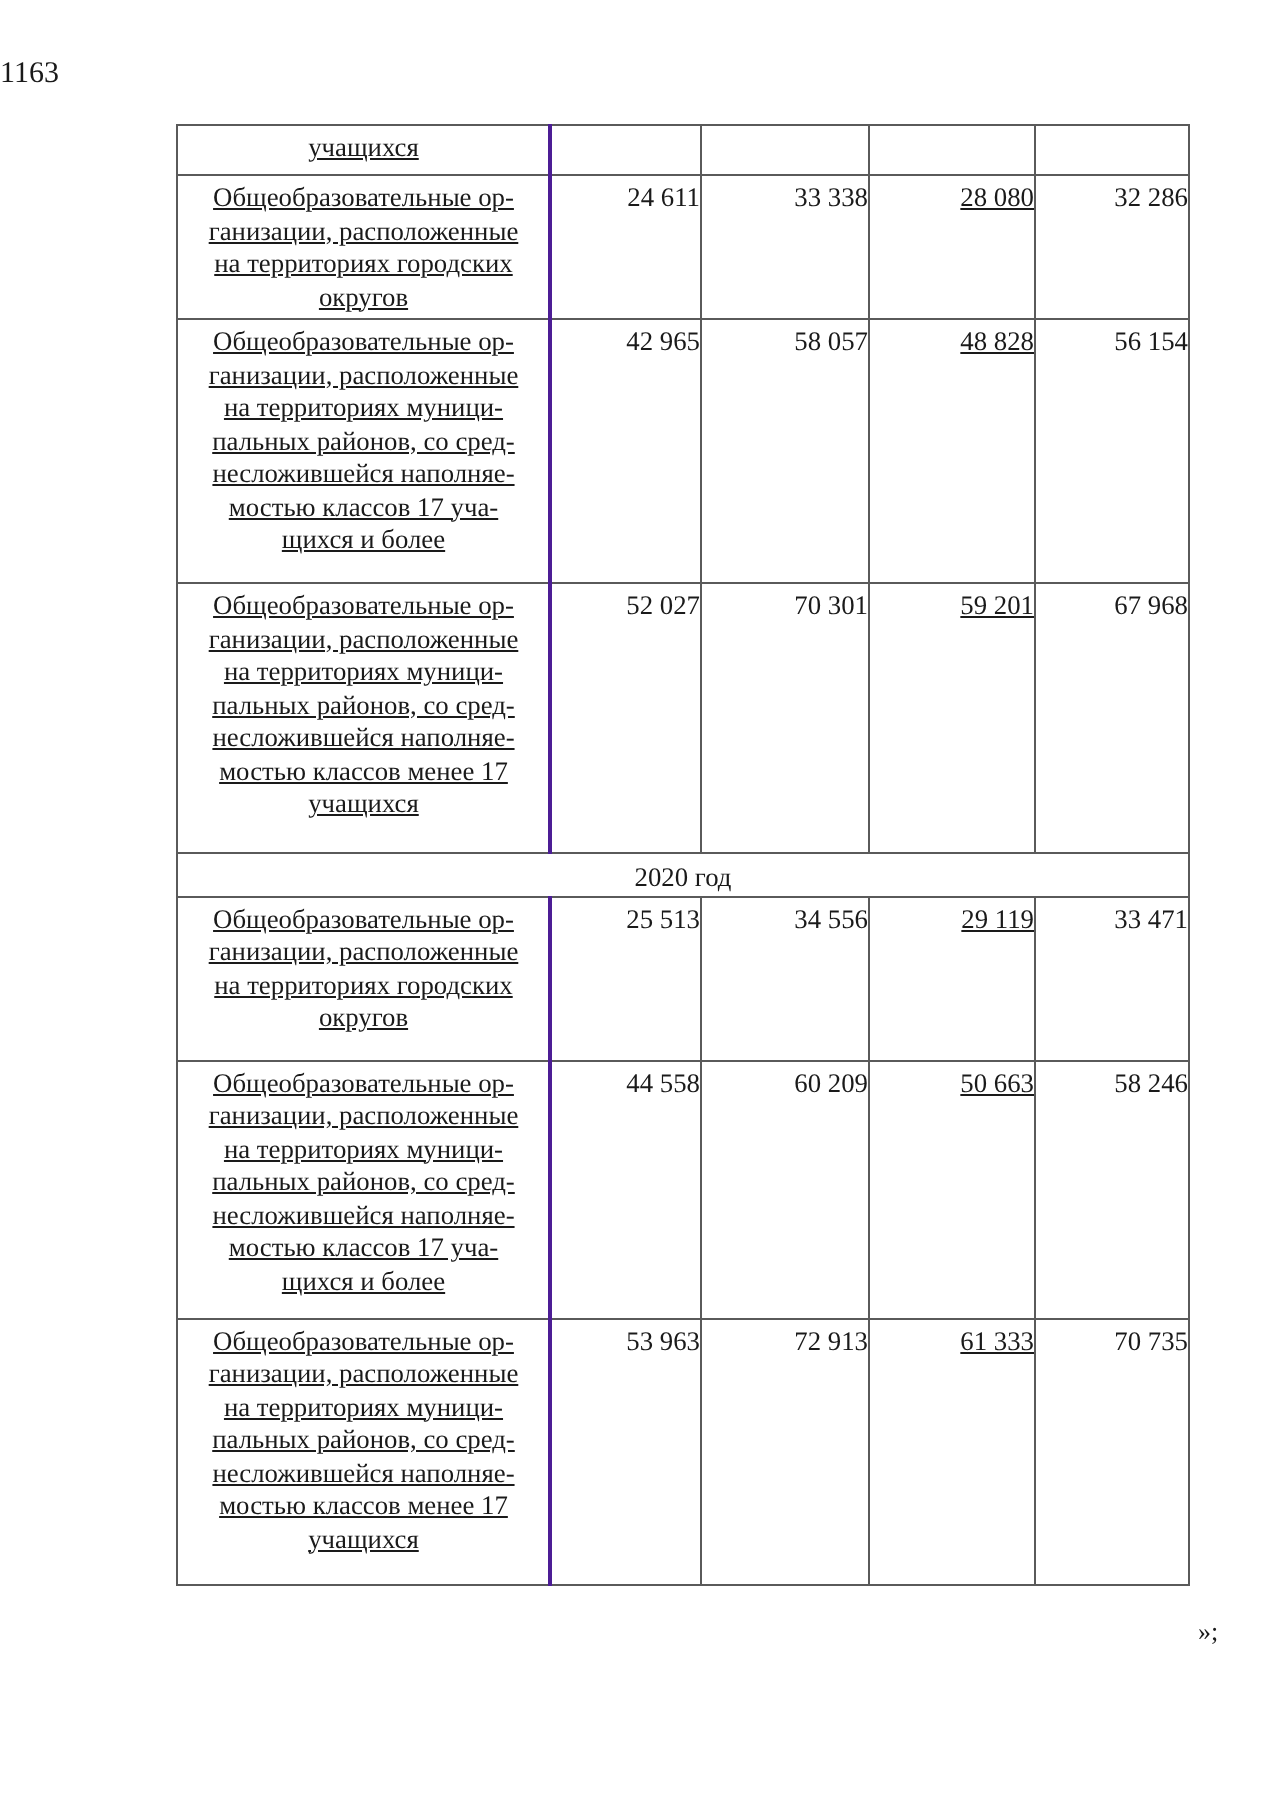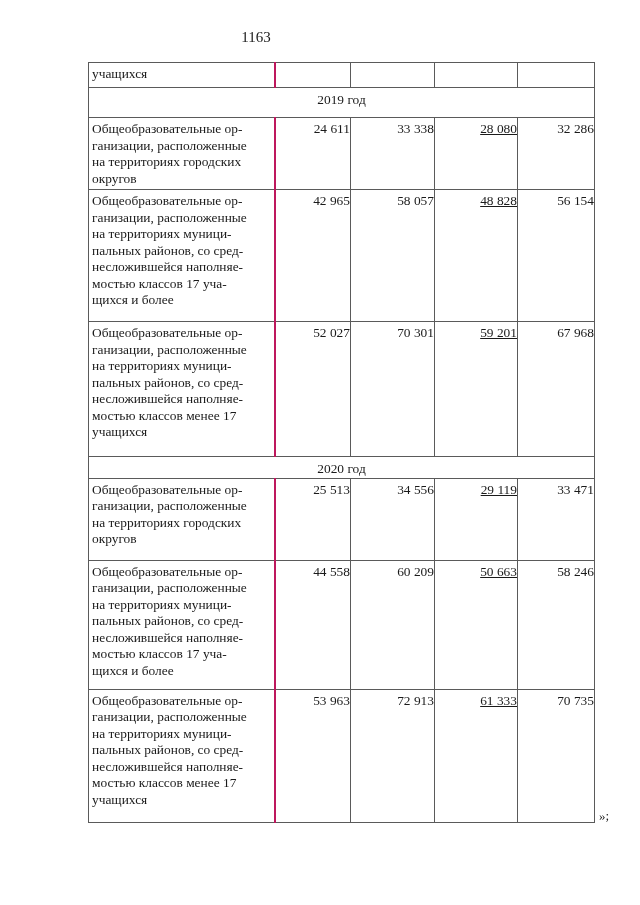--- a/index.html
+++ b/index.html
@@ -13,43 +13,43 @@
     position: relative;
     overflow: hidden;
     font-family: "Liberation Serif", "DejaVu Serif", serif;
     color: #1a1a1a;
   }
   .page-number {
     position: absolute;
     top: 28px;
     left: 0;
     width: 512px;
-    text-align: center;
     font-size: 15px;
     line-height: 18px;
   }
   table.data-table {
     position: absolute;
     top: 62px;
     left: 88px;
     width: 506px;
     border-collapse: collapse;
     table-layout: fixed;
     font-size: 13.4px;
     line-height: 16.5px;
   }
   table.data-table td {
     border: 1px solid #5a5a5a;
     padding: 0;
     vertical-align: top;
   }
   table.data-table td.c-name {
-    border-right: 2px solid #be185d;
+    border-right: 2px solid #4c1d95;
     padding: 3px 2px 2px 3px;
-    text-align: left;
+    text-align: center;
+    text-decoration: underline;
   }
   table.data-table td.c-val {
     text-align: right;
     padding-top: 3px;
   }
   table.data-table td.c-val.light {
     border-left-color: #9a9a9a;
     text-decoration: underline;
   }
   table.data-table td.year {
@@ -80,23 +80,20 @@
   <tbody>
 
     <tr style="height:25px">
       <td class="c-name">учащихся</td>
       <td class="c-val"></td>
       <td class="c-val"></td>
       <td class="c-val light"></td>
       <td class="c-val"></td>
     </tr>
 
-    <tr style="height:30px">
-      <td class="year" colspan="5">2019 год</td>
-    </tr>
     <tr style="height:71px">
       <td class="c-name" style="white-space:pre-line">Общеобразовательные ор-
 ганизации, расположенные
 на территориях городских
 округов</td>
       <td class="c-val">24 611</td>
       <td class="c-val">33 338</td>
       <td class="c-val light">28 080</td>
       <td class="c-val">32 286</td>
     </tr>

